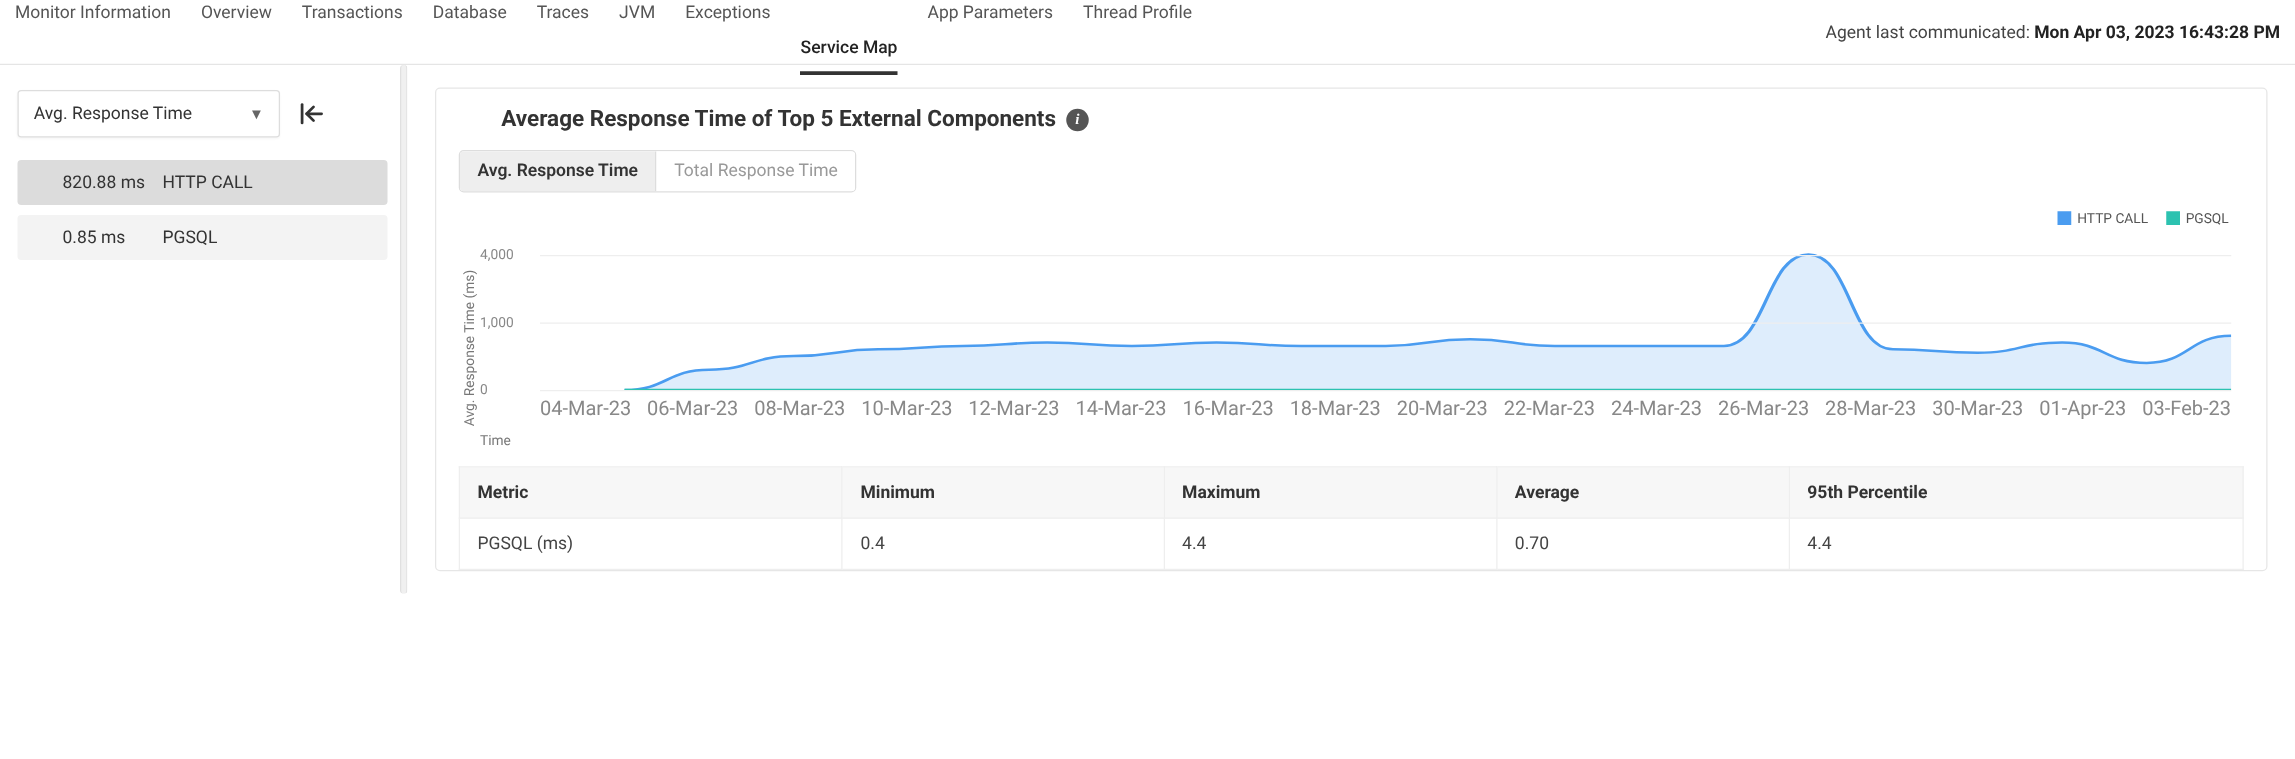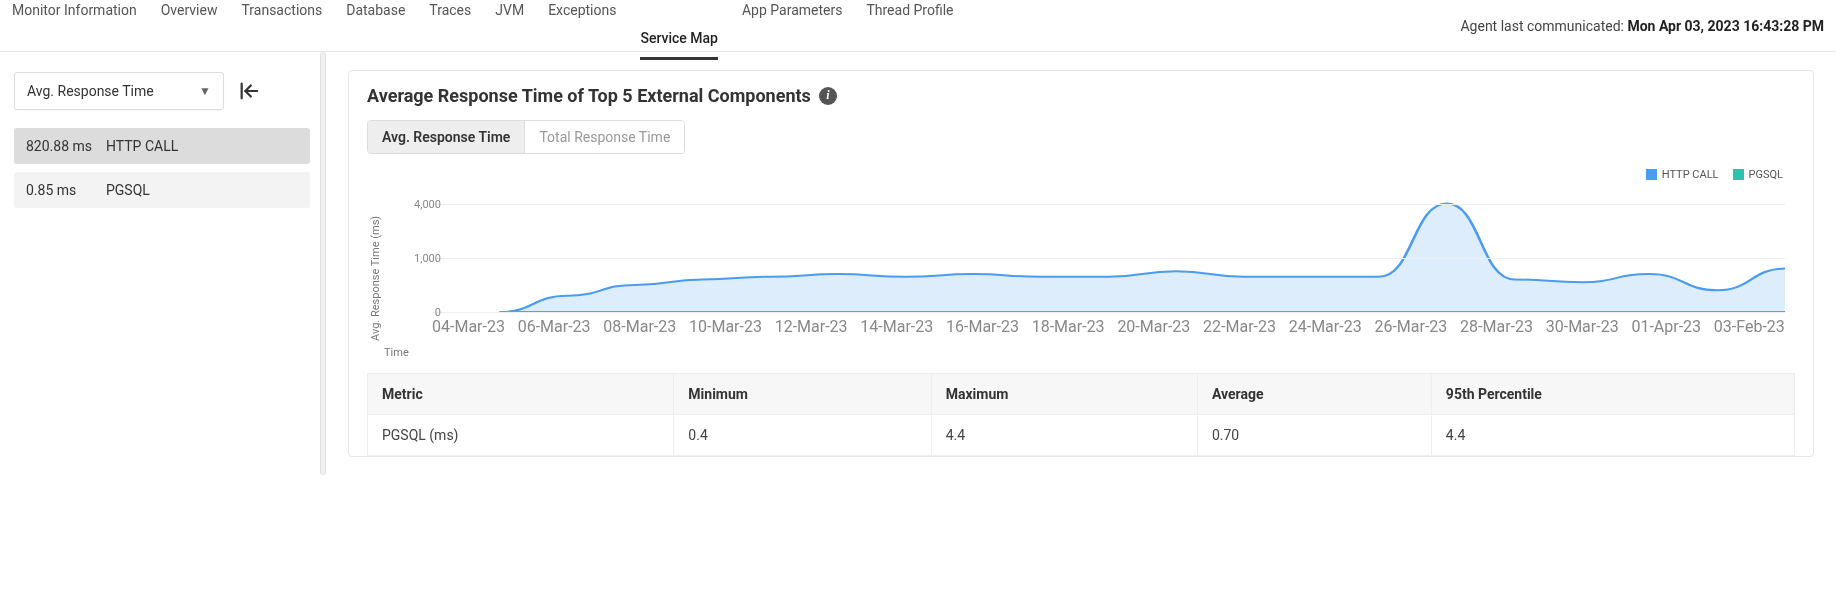--- a/index.html
+++ b/index.html
@@ -16,43 +16,43 @@
     
     .body { display: flex; }
     .sidebar { width: 320px; padding: 20px 10px 20px 14px; position: relative; }
     .select-wrap { display: flex; align-items: center; gap: 14px; margin-bottom: 18px; }
     .select { border: 1px solid #ddd; border-radius: 3px; padding: 10px 12px; width: 210px; display: flex; justify-content: space-between; align-items: center; cursor: pointer; background: #fff; box-shadow: 0 1px 2px rgba(0,0,0,0.04); }
     .select .caret { font-size: 12px; color: #666; }
     .collapse-icon { cursor: pointer; color: #333; display:flex; align-items:center; }
     .side-list { display: flex; flex-direction: column; gap: 8px; }
     .side-item { display: flex; align-items: center; background: #f3f3f3; border-radius: 3px; padding: 10px 12px; cursor: pointer; font-size: 14px; color: #333; }
     .side-item.active { background: #dcdcdc; }
-    .side-item .val { width: 80px; }
+    .side-item .val { width: 80px; margin-left: 24px; }
     
     .divider { width: 6px; background: #f0f0f0; border-left: 1px solid #e0e0e0; border-right: 1px solid #e0e0e0; border-radius: 3px; }
     
     .main { flex: 1; padding: 18px 22px; }
     .panel { border: 1px solid #e6e6e6; border-radius: 4px; padding: 14px 18px 0 18px; }
-    .panel-title { display: flex; align-items: center; gap: 8px; font-size: 18px; font-weight: 700; color: #333; margin-bottom: 14px; }
+    .panel-title { display: flex; align-items: center; gap: 8px; font-size: 18px; font-weight: 700; color: #333; margin-bottom: 14px; margin-left: 34px; }
     .info-icon { width:18px; height:18px; border-radius:50%; background:#555; color:#fff; display:flex; align-items:center; justify-content:center; font-style:italic; font-family:Georgia,serif; font-size:12px; font-weight:bold; }
     
     .toggle-group { display: inline-flex; border: 1px solid #ddd; border-radius: 4px; overflow: hidden; margin-bottom: 10px; }
     .toggle-btn { padding: 8px 14px; font-size: 14px; cursor: pointer; background: #fff; color: #999; }
     .toggle-btn.active { background: #eee; color: #333; font-weight: 600; }
     .toggle-btn + .toggle-btn { border-left: 1px solid #ddd; }
     
     .chart-wrap { display: flex; }
     .y-axis-label { writing-mode: vertical-rl; transform: rotate(180deg); font-size: 11px; color: #777; text-align: center; padding: 20px 2px 40px; }
     .chart-inner { flex: 1; position: relative; }
     .legend { position: absolute; top: 4px; right: 12px; display: flex; gap: 14px; font-size: 11px; color: #555; }
     .legend-item { display: flex; align-items: center; gap: 5px; }
     .legend-sw { width: 11px; height: 11px; }
     .plot { width: 100%; height: 150px; position: relative; margin-top: 26px; }
     .gridline { position: absolute; left: 48px; right: 10px; border-top: 1px solid #eee; }
-    .y-tick { position: absolute; left: 13px; width: 44px; text-align: right; font-size: 11px; color: #888; transform: translateY(-50%); }
+    .y-tick { position: absolute; left: 0; width: 44px; text-align: left; font-size: 11px; color: #888; transform: translateY(-50%); }
     .plot svg { position: absolute; left: 48px; top: 0; right: 10px; bottom: 28px; width: calc(100% - 58px); height: 122px; }
     .x-ticks { position: absolute; left: 48px; right: 10px; bottom: 4px; display: flex; justify-content: space-between; font-size: 16px; color: #888; }
     .x-axis-label { text-align: left; font-size: 11px; color: #777; margin: 6px 0 14px; }
     
     .stats-table { width: 100%; border-collapse: collapse; margin-bottom: 0; }
     .stats-table th, .stats-table td { text-align: left; padding: 12px 14px; border: 1px solid #eee; font-size: 14px; }
     .stats-table th { background: #f7f7f7; font-weight: 700; color: #333; }
     .stats-table td { color: #444; }
   </style>
 </head>

